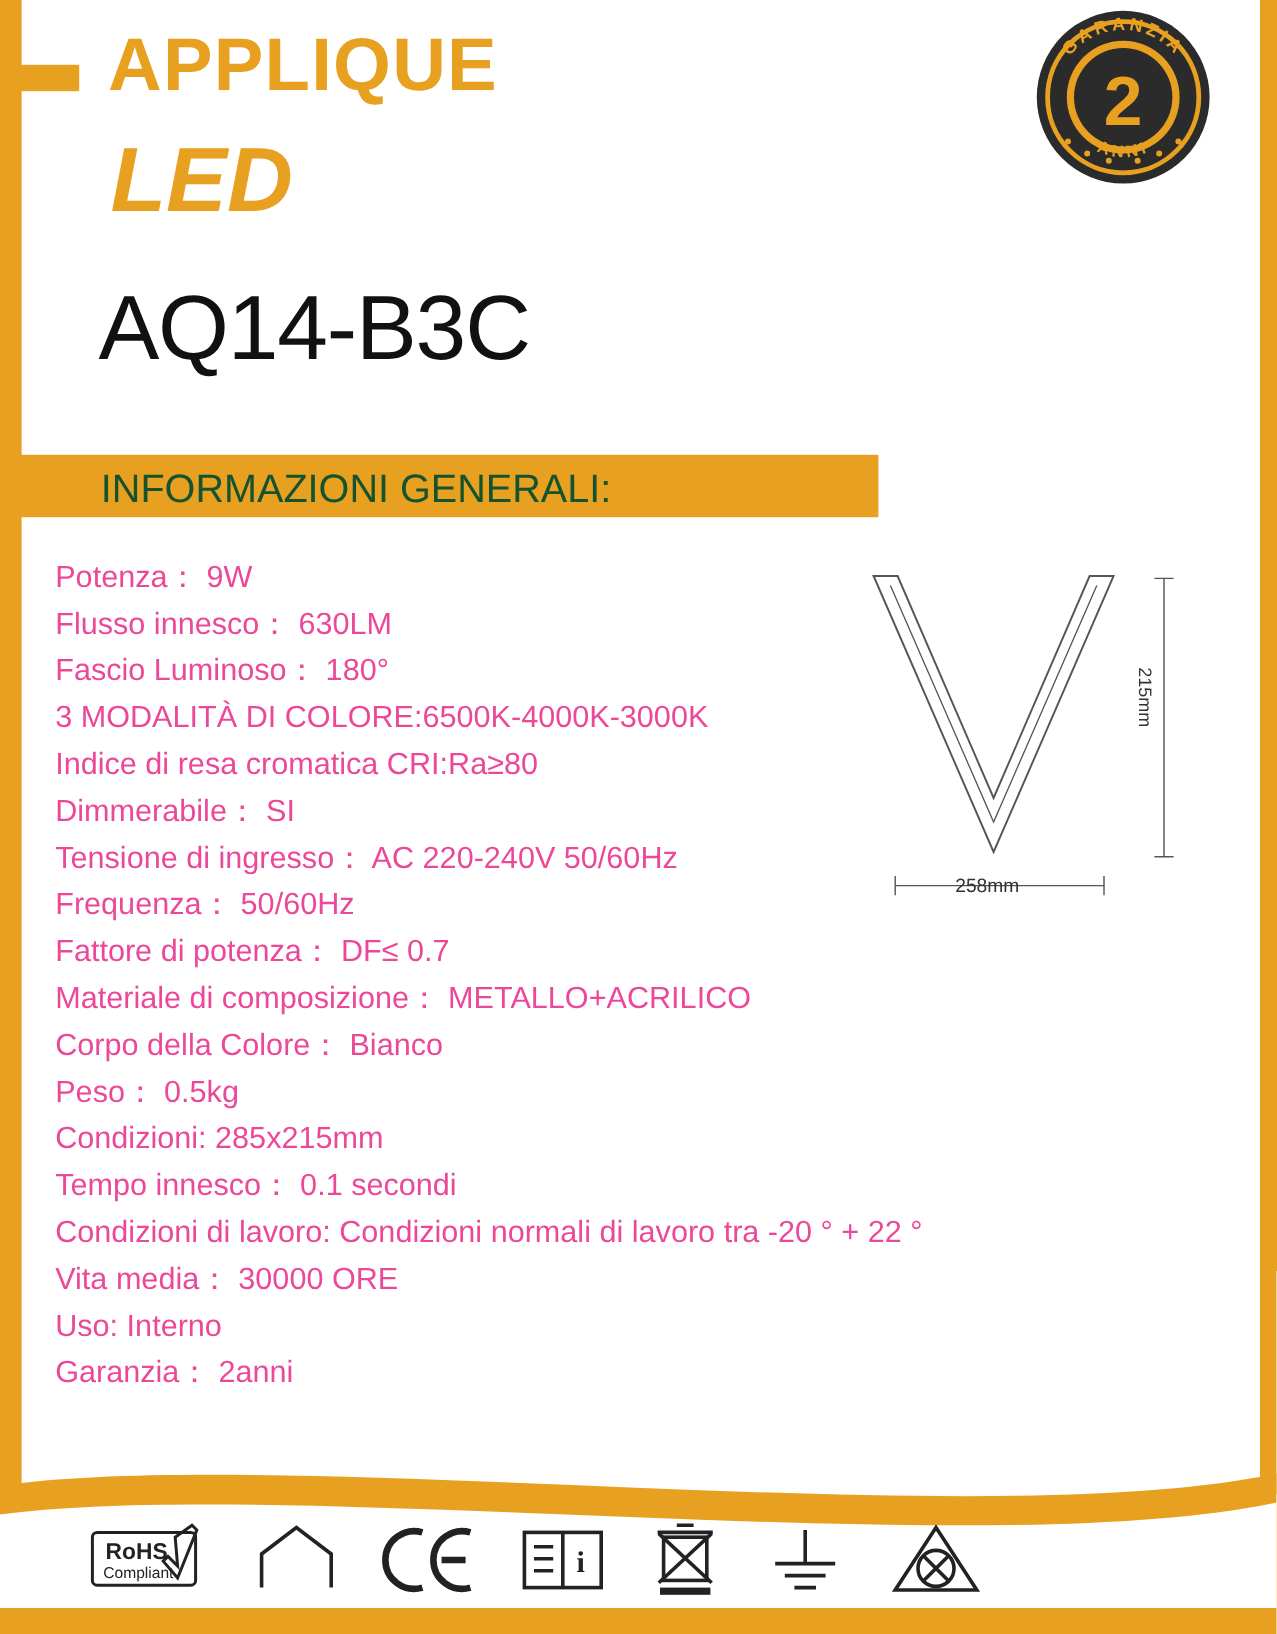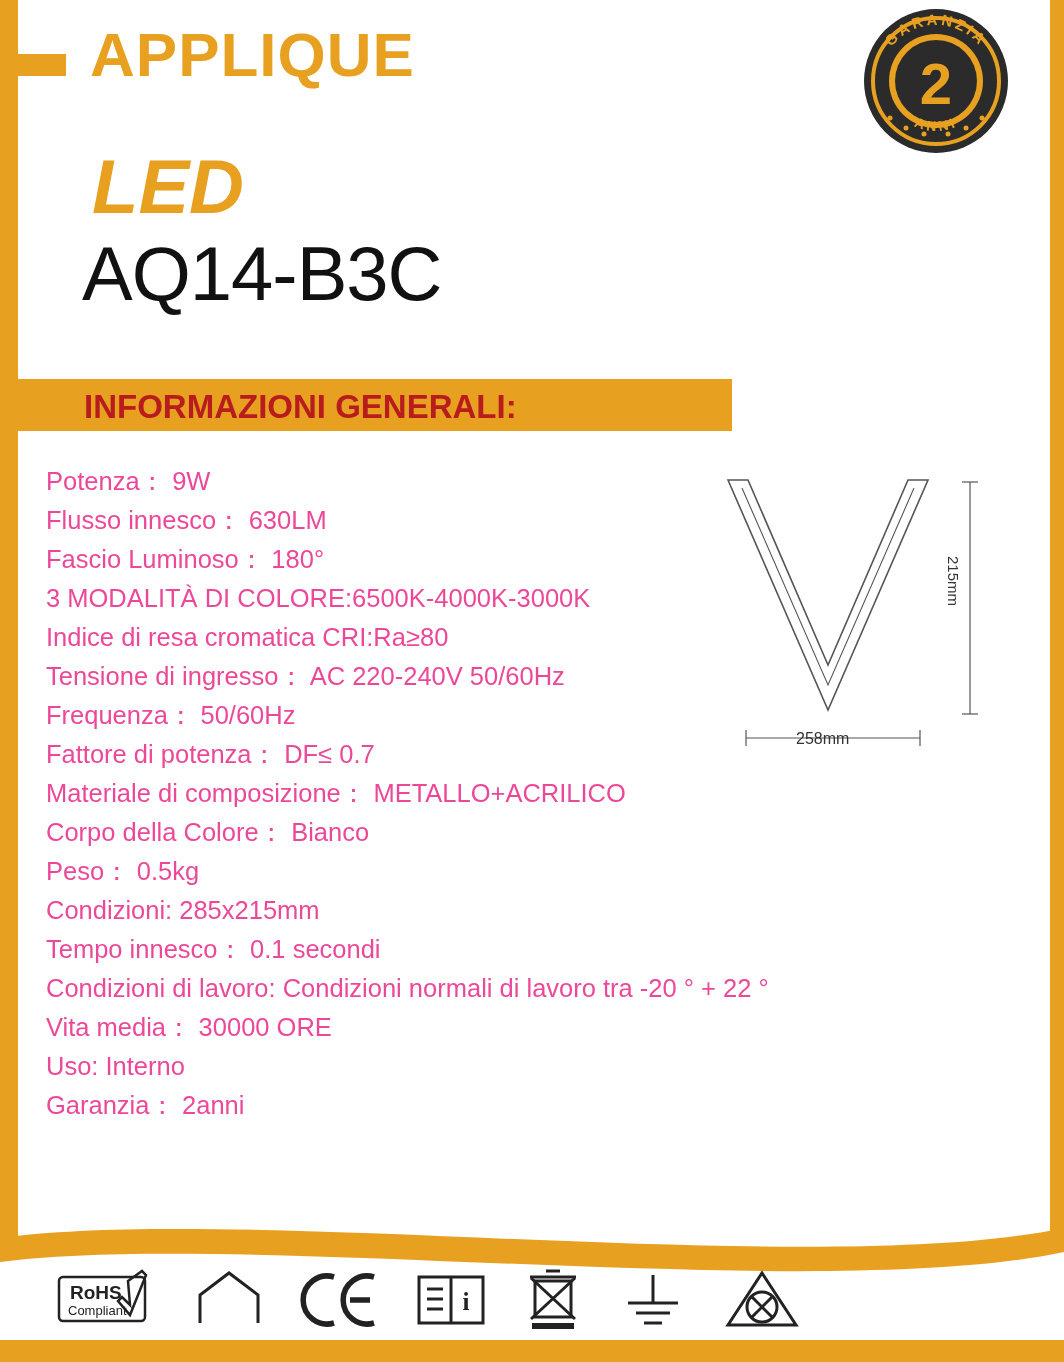--- a/index.html
+++ b/index.html
@@ -56,21 +56,20 @@
   }
   .led {
     position: absolute;
     left: 92px;
     top: 113px;
     font-size: 76px;
     font-weight: bold;
     font-style: italic;
     color: #e8a021;
     line-height: 1;
-    margin-top: 36px;
   }
   .model {
     position: absolute;
     left: 82px;
     top: 236px;
     font-size: 76px;
     font-weight: normal;
     color: #111111;
     line-height: 1;
     letter-spacing: -1px;
@@ -91,22 +90,22 @@
     top: 379px;
     width: 732px;
     height: 52px;
     background: #e8a021;
   }
   .band-title {
     position: absolute;
     left: 84px;
     top: 388px;
     font-size: 33px;
-    font-weight: bold;
-    color: #b91c1c;
+    font-weight: normal;
+    color: #14532d;
     letter-spacing: 0px;
   }
   
   .specs {
     position: absolute;
     left: 46px;
     top: 462px;
     width: 660px;
   }
   .specs .row {
@@ -150,21 +149,21 @@
     height: 140px;
   }
   .icons {
     position: absolute;
     left: 0;
     bottom: 0;
     width: 904px;
     height: 120px;
     display: flex;
     align-items: center;
-    padding-left: 56px;
+    padding-left: 74px;
     box-sizing: border-box;
     gap: 34px;
   }
   .icon-box { flex: 0 0 auto; }
 </style>
 </head>
 <body>
 
 <div id="page">
 
@@ -204,20 +203,21 @@
 
   <div class="band"></div>
   <div class="band-title">INFORMAZIONI GENERALI:</div>
 
   <div class="specs">
     <div class="row">Potenza： 9W</div>
     <div class="row">Flusso innesco： 630LM</div>
     <div class="row">Fascio Luminoso： 180°</div>
     <div class="row">3 MODALITÀ DI COLORE:6500K-4000K-3000K</div>
     <div class="row">Indice di resa cromatica CRI:Ra≥80</div>
+    <div class="row">Dimmerabile： SI</div>
     <div class="row">Tensione di ingresso： AC 220-240V  50/60Hz</div>
     <div class="row">Frequenza： 50/60Hz</div>
     <div class="row">Fattore di potenza： DF≤ 0.7</div>
     <div class="row">Materiale di composizione：  METALLO+ACRILICO</div>
     <div class="row">Corpo della Colore： Bianco</div>
     <div class="row">Peso： 0.5kg</div>
     <div class="row">Condizioni: 285x215mm</div>
     <div class="row">Tempo innesco： 0.1 secondi</div>
     <div class="row">Condizioni di lavoro:  Condizioni normali di lavoro tra -20 ° + 22 °</div>
     <div class="row">Vita media： 30000 ORE</div>

